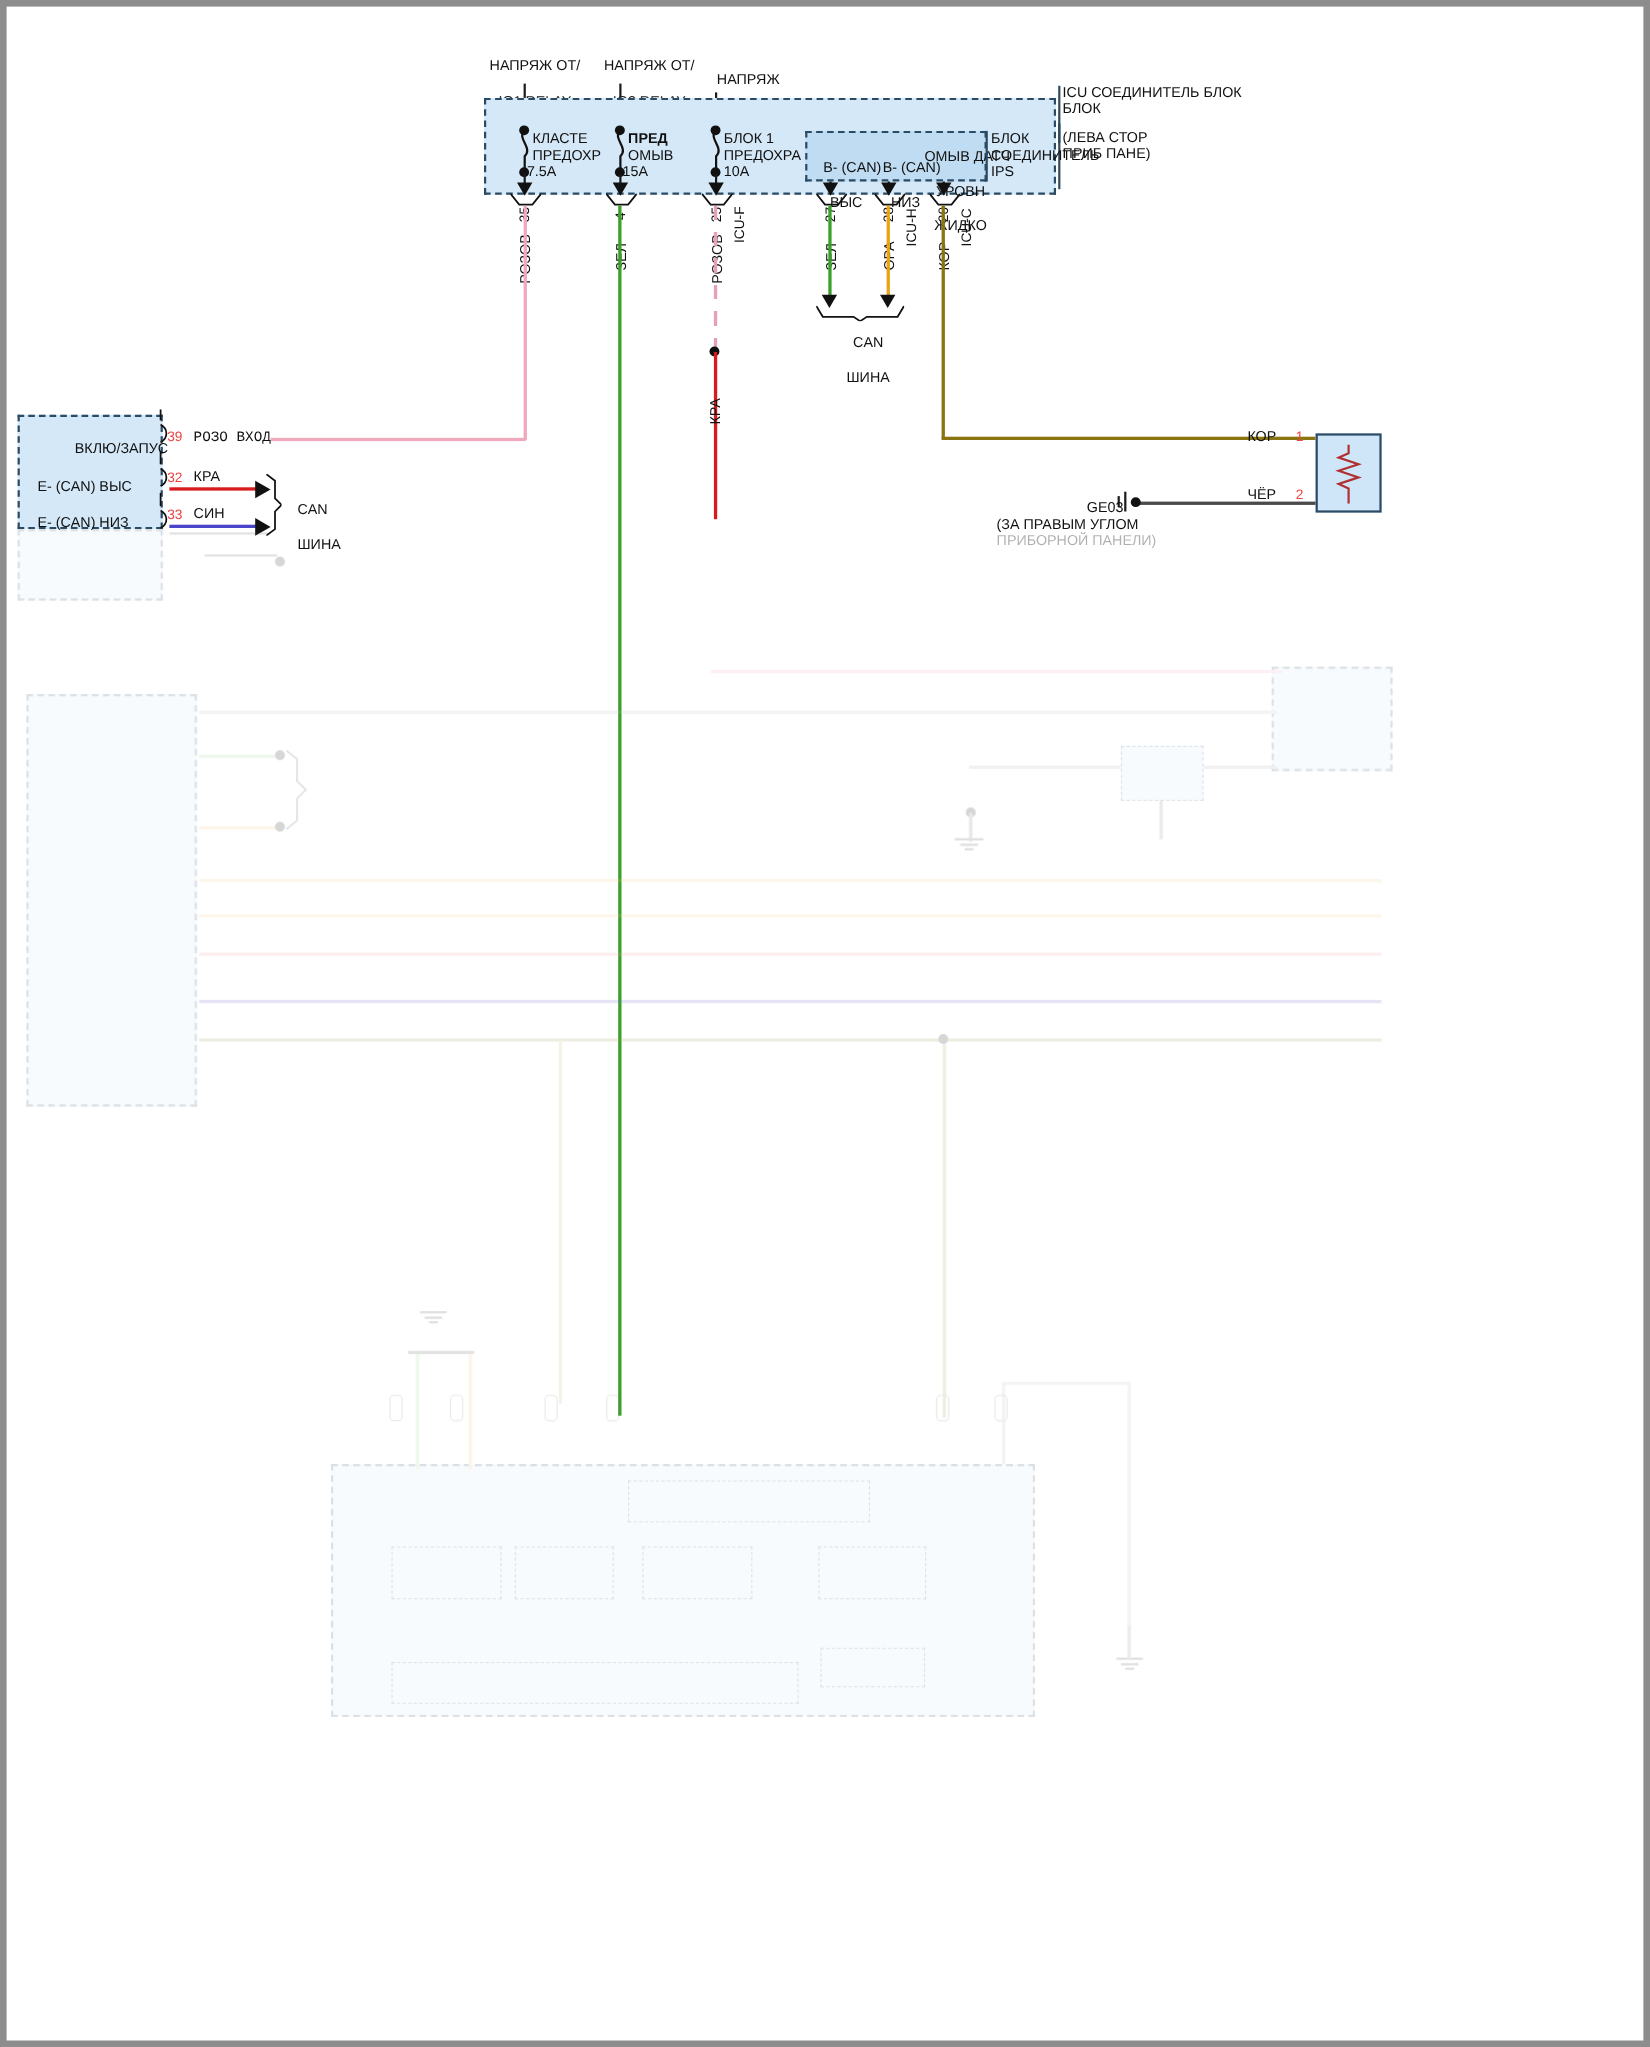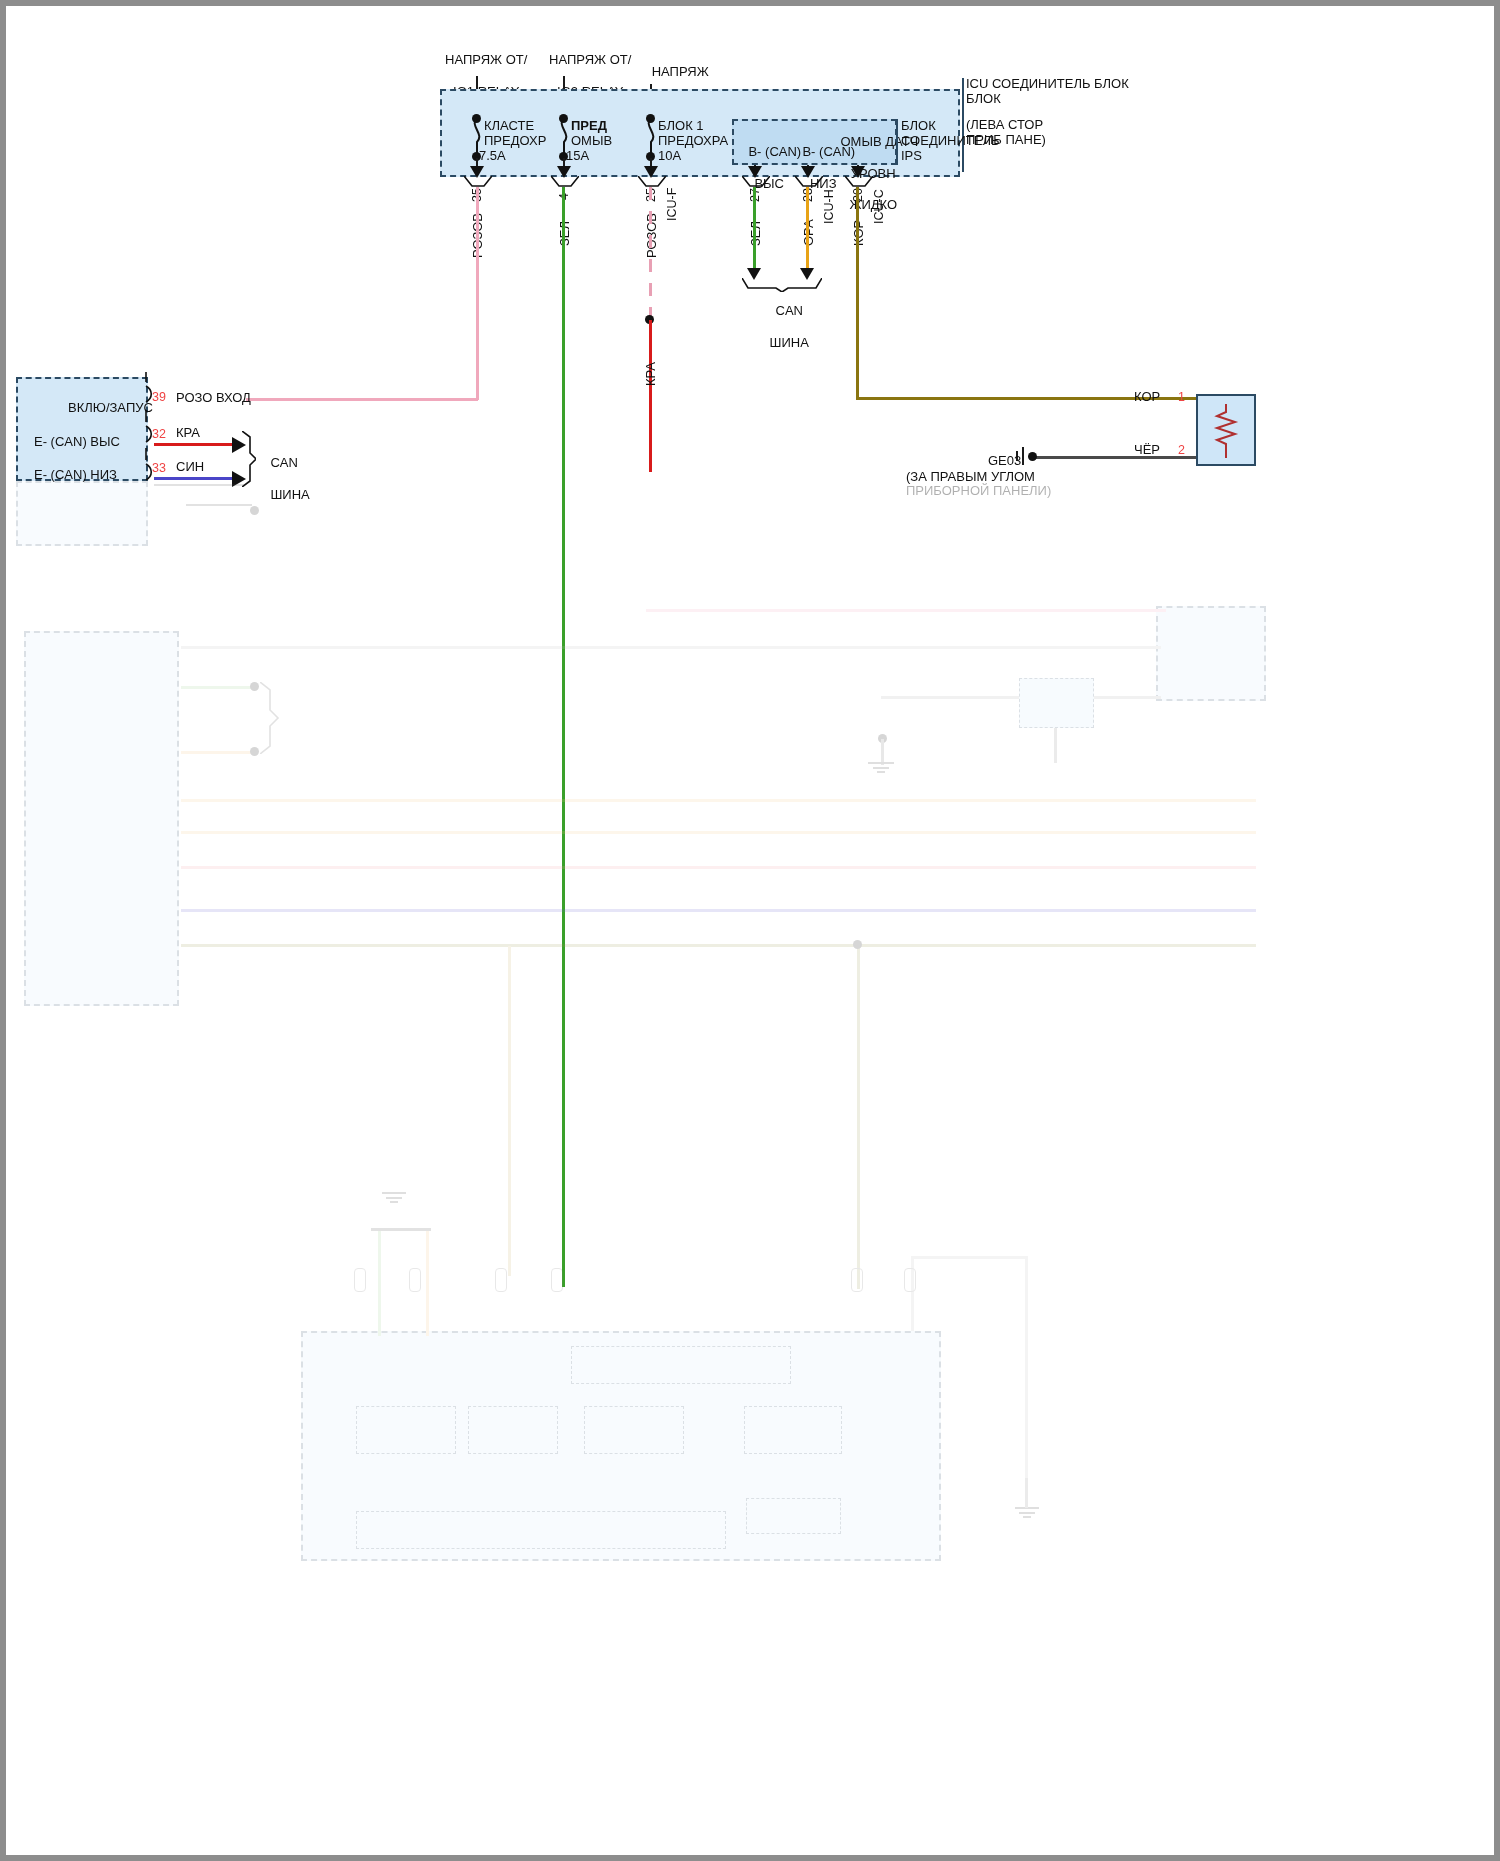--- a/index.html
+++ b/index.html
@@ -187,21 +187,21 @@
   <div class="vline" style="left:850px;top:181px;height:212px;background:#8a7510;"></div>
   <div class="hline" style="left:850px;top:391px;width:340px;background:#8a7510;"></div>
 
   <div class="blk" style="left:10px;top:371px;width:132px;height:104px;"></div>
 
   <div class="txt" style="left:62px;top:394px;">ВКЛЮ/ЗАПУС</div>
   <svg class="abs" style="left:138px;top:366px;" width="10" height="34">
       <path d="M2 0 L2 10 M2 14 C 9 18, 9 26, 2 30" stroke="#111" stroke-width="1.6" fill="none"></path>
     </svg>
   <div class="pin" style="left:146px;top:384px;">39</div>
-  <div class="txt" style="left:170px;top:384px;">РОЗО ВХОД</div>
+  <div class="txt" style="left:170px;top:384px;font-family:Liberation Mono, monospace;">РОЗО ВХОД</div>
 
   <div class="txt" style="left:28px;top:428px;">Е- (CAN) ВЫС</div>
   <svg class="abs" style="left:138px;top:404px;" width="10" height="36">
       <path d="M2 0 L2 12 M2 16 C 9 20, 9 28, 2 32" stroke="#111" stroke-width="1.6" fill="none"></path>
     </svg>
   <div class="pin" style="left:146px;top:421px;">32</div>
   <div class="txt" style="left:170px;top:419px;">КРА</div>
   <div class="hline" style="left:148px;top:437px;width:82px;background:#d81b1b;"></div>
   <div class="arrow-r" style="left:226px;top:431px;"></div>
 

